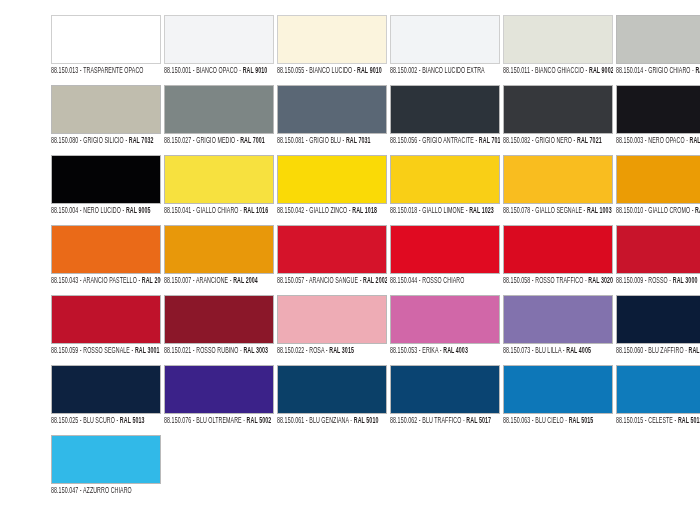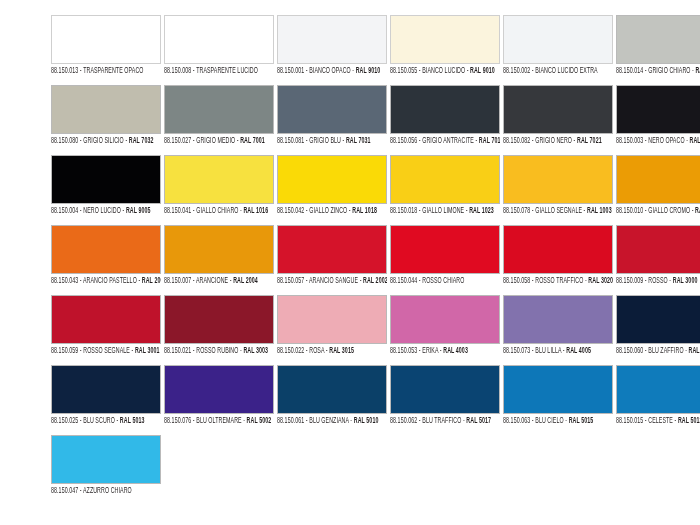--- a/index.html
+++ b/index.html
@@ -70,34 +70,34 @@
 </head>
 <body>
 
 <div id="chart">
   <div class="grid">
       <div class="cell">
         <div class="swatch noborder" title="TRASPARENTE OPACO" style="background: rgb(255, 255, 255);"></div>
         <div class="label"><span class="code">88.150.013</span><span class="sep"> - </span><span class="name">TRASPARENTE OPACO</span></div>
       </div>
       <div class="cell">
-        <div class="swatch noborder" title="TRASPARENTE LUCIDO" style="background: rgb(255, 255, 255);"></div>
-        <div class="label"><span class="code">88.150.008</span><span class="sep"> - </span><span class="name">TRASPARENTE LUCIDO</span></div>
-      </div>
-      <div class="cell">
         <div class="swatch noborder" title="BIANCO OPACO" style="background: rgb(243, 244, 246);"></div>
         <div class="label"><span class="code">88.150.001</span><span class="sep"> - </span><span class="name">BIANCO OPACO</span><span class="sep"> - </span><span class="ral">RAL 9010</span></div>
       </div>
       <div class="cell">
         <div class="swatch noborder" title="BIANCO LUCIDO" style="background: rgb(251, 244, 221);"></div>
         <div class="label"><span class="code">88.150.055</span><span class="sep"> - </span><span class="name">BIANCO LUCIDO</span><span class="sep"> - </span><span class="ral">RAL 9010</span></div>
       </div>
       <div class="cell">
         <div class="swatch noborder" title="BIANCO LUCIDO EXTRA" style="background: rgb(242, 244, 246);"></div>
         <div class="label"><span class="code">88.150.002</span><span class="sep"> - </span><span class="name">BIANCO LUCIDO EXTRA</span></div>
+      </div>
+      <div class="cell">
+        <div class="swatch noborder" title="BIANCO GHIACCIO" style="background: rgb(227, 228, 218);"></div>
+        <div class="label"><span class="code">88.150.011</span><span class="sep"> - </span><span class="name">BIANCO GHIACCIO</span><span class="sep"> - </span><span class="ral">RAL 9002</span></div>
       </div>
       <div class="cell">
         <div class="swatch" title="GRIGIO CHIARO" style="background: rgb(194, 196, 191);"></div>
         <div class="label"><span class="code">88.150.014</span><span class="sep"> - </span><span class="name">GRIGIO CHIARO</span><span class="sep"> - </span><span class="ral">RAL 7035</span></div>
       </div>
       <div class="cell">
         <div class="swatch" title="GRIGIO SILICIO" style="background: rgb(192, 189, 174);"></div>
         <div class="label"><span class="code">88.150.080</span><span class="sep"> - </span><span class="name">GRIGIO SILICIO</span><span class="sep"> - </span><span class="ral">RAL 7032</span></div>
       </div>
       <div class="cell">

